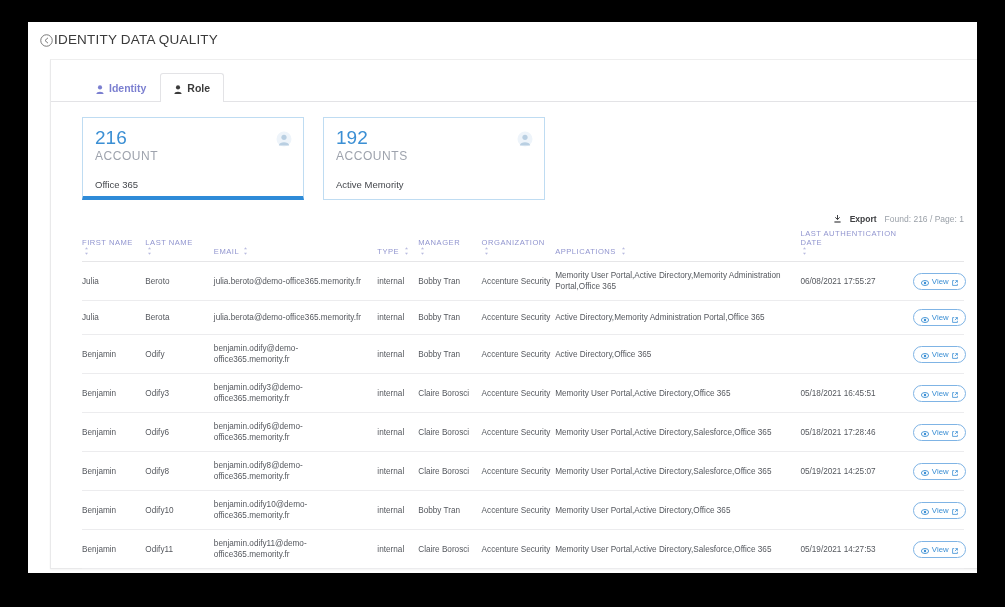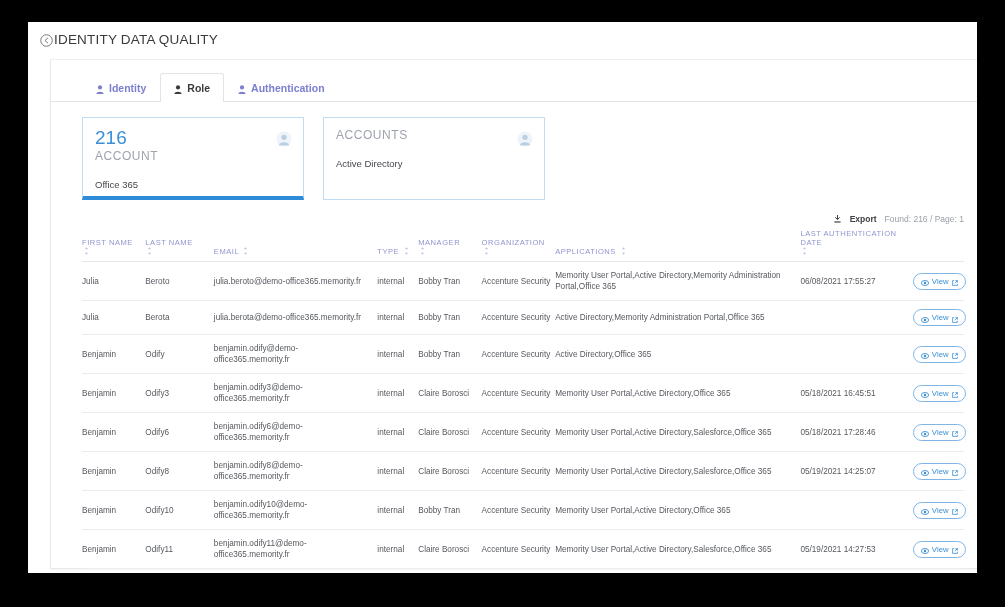--- a/index.html
+++ b/index.html
@@ -224,47 +224,39 @@
       </div>
       <div class="tab active">
         <span class="tab-ic">
           <svg viewBox="0 0 8 9" width="8" height="9">
               <circle cx="4" cy="2.4" r="2.1" fill="#3b3b3b"></circle>
               <path d="M0.4 9 C0.4 5.9 7.6 5.9 7.6 9 Z" fill="#3b3b3b"></path>
             </svg>
         </span>
         <span>Role</span>
       </div>
-      <div class="tab">
-        <span class="tab-ic">
-          <svg viewBox="0 0 8 9" width="8" height="9">
-              <circle cx="4" cy="2.4" r="2.1" fill="#7b7fd0"></circle>
-              <path d="M0.4 9 C0.4 5.9 7.6 5.9 7.6 9 Z" fill="#7b7fd0"></path>
-            </svg>
-        </span>
-        <span>Authentication</span>
-      </div>
     </div>
 
     <div class="kpi-row">
       <div class="kpi-card selected">
         <div class="kpi-value">216</div>
         <div class="kpi-label">ACCOUNT</div>
         <div class="kpi-sub">Office 365</div>
         <span class="kpi-avatar">
           <svg viewBox="0 0 16 16" width="16" height="16">
             <circle cx="8" cy="8" r="7.5" fill="#eef4fa"></circle>
             <circle cx="8" cy="6.3" r="2.6" fill="#b9cfe2"></circle>
             <path d="M2.8 14.4 C3.2 10.2 12.8 10.2 13.2 14.4 Z" fill="#b9cfe2"></path>
           </svg>
         </span>
       </div>
       <div class="kpi-card">
+        <div class="kpi-value">192</div>
         <div class="kpi-label">ACCOUNTS</div>
-        <div class="kpi-sub">Active Directory</div>
+        <div class="kpi-sub">Active Memority</div>
         <span class="kpi-avatar">
           <svg viewBox="0 0 16 16" width="16" height="16">
             <circle cx="8" cy="8" r="7.5" fill="#eef4fa"></circle>
             <circle cx="8" cy="6.3" r="2.6" fill="#b9cfe2"></circle>
             <path d="M2.8 14.4 C3.2 10.2 12.8 10.2 13.2 14.4 Z" fill="#b9cfe2"></path>
           </svg>
         </span>
       </div>
     </div>
 

